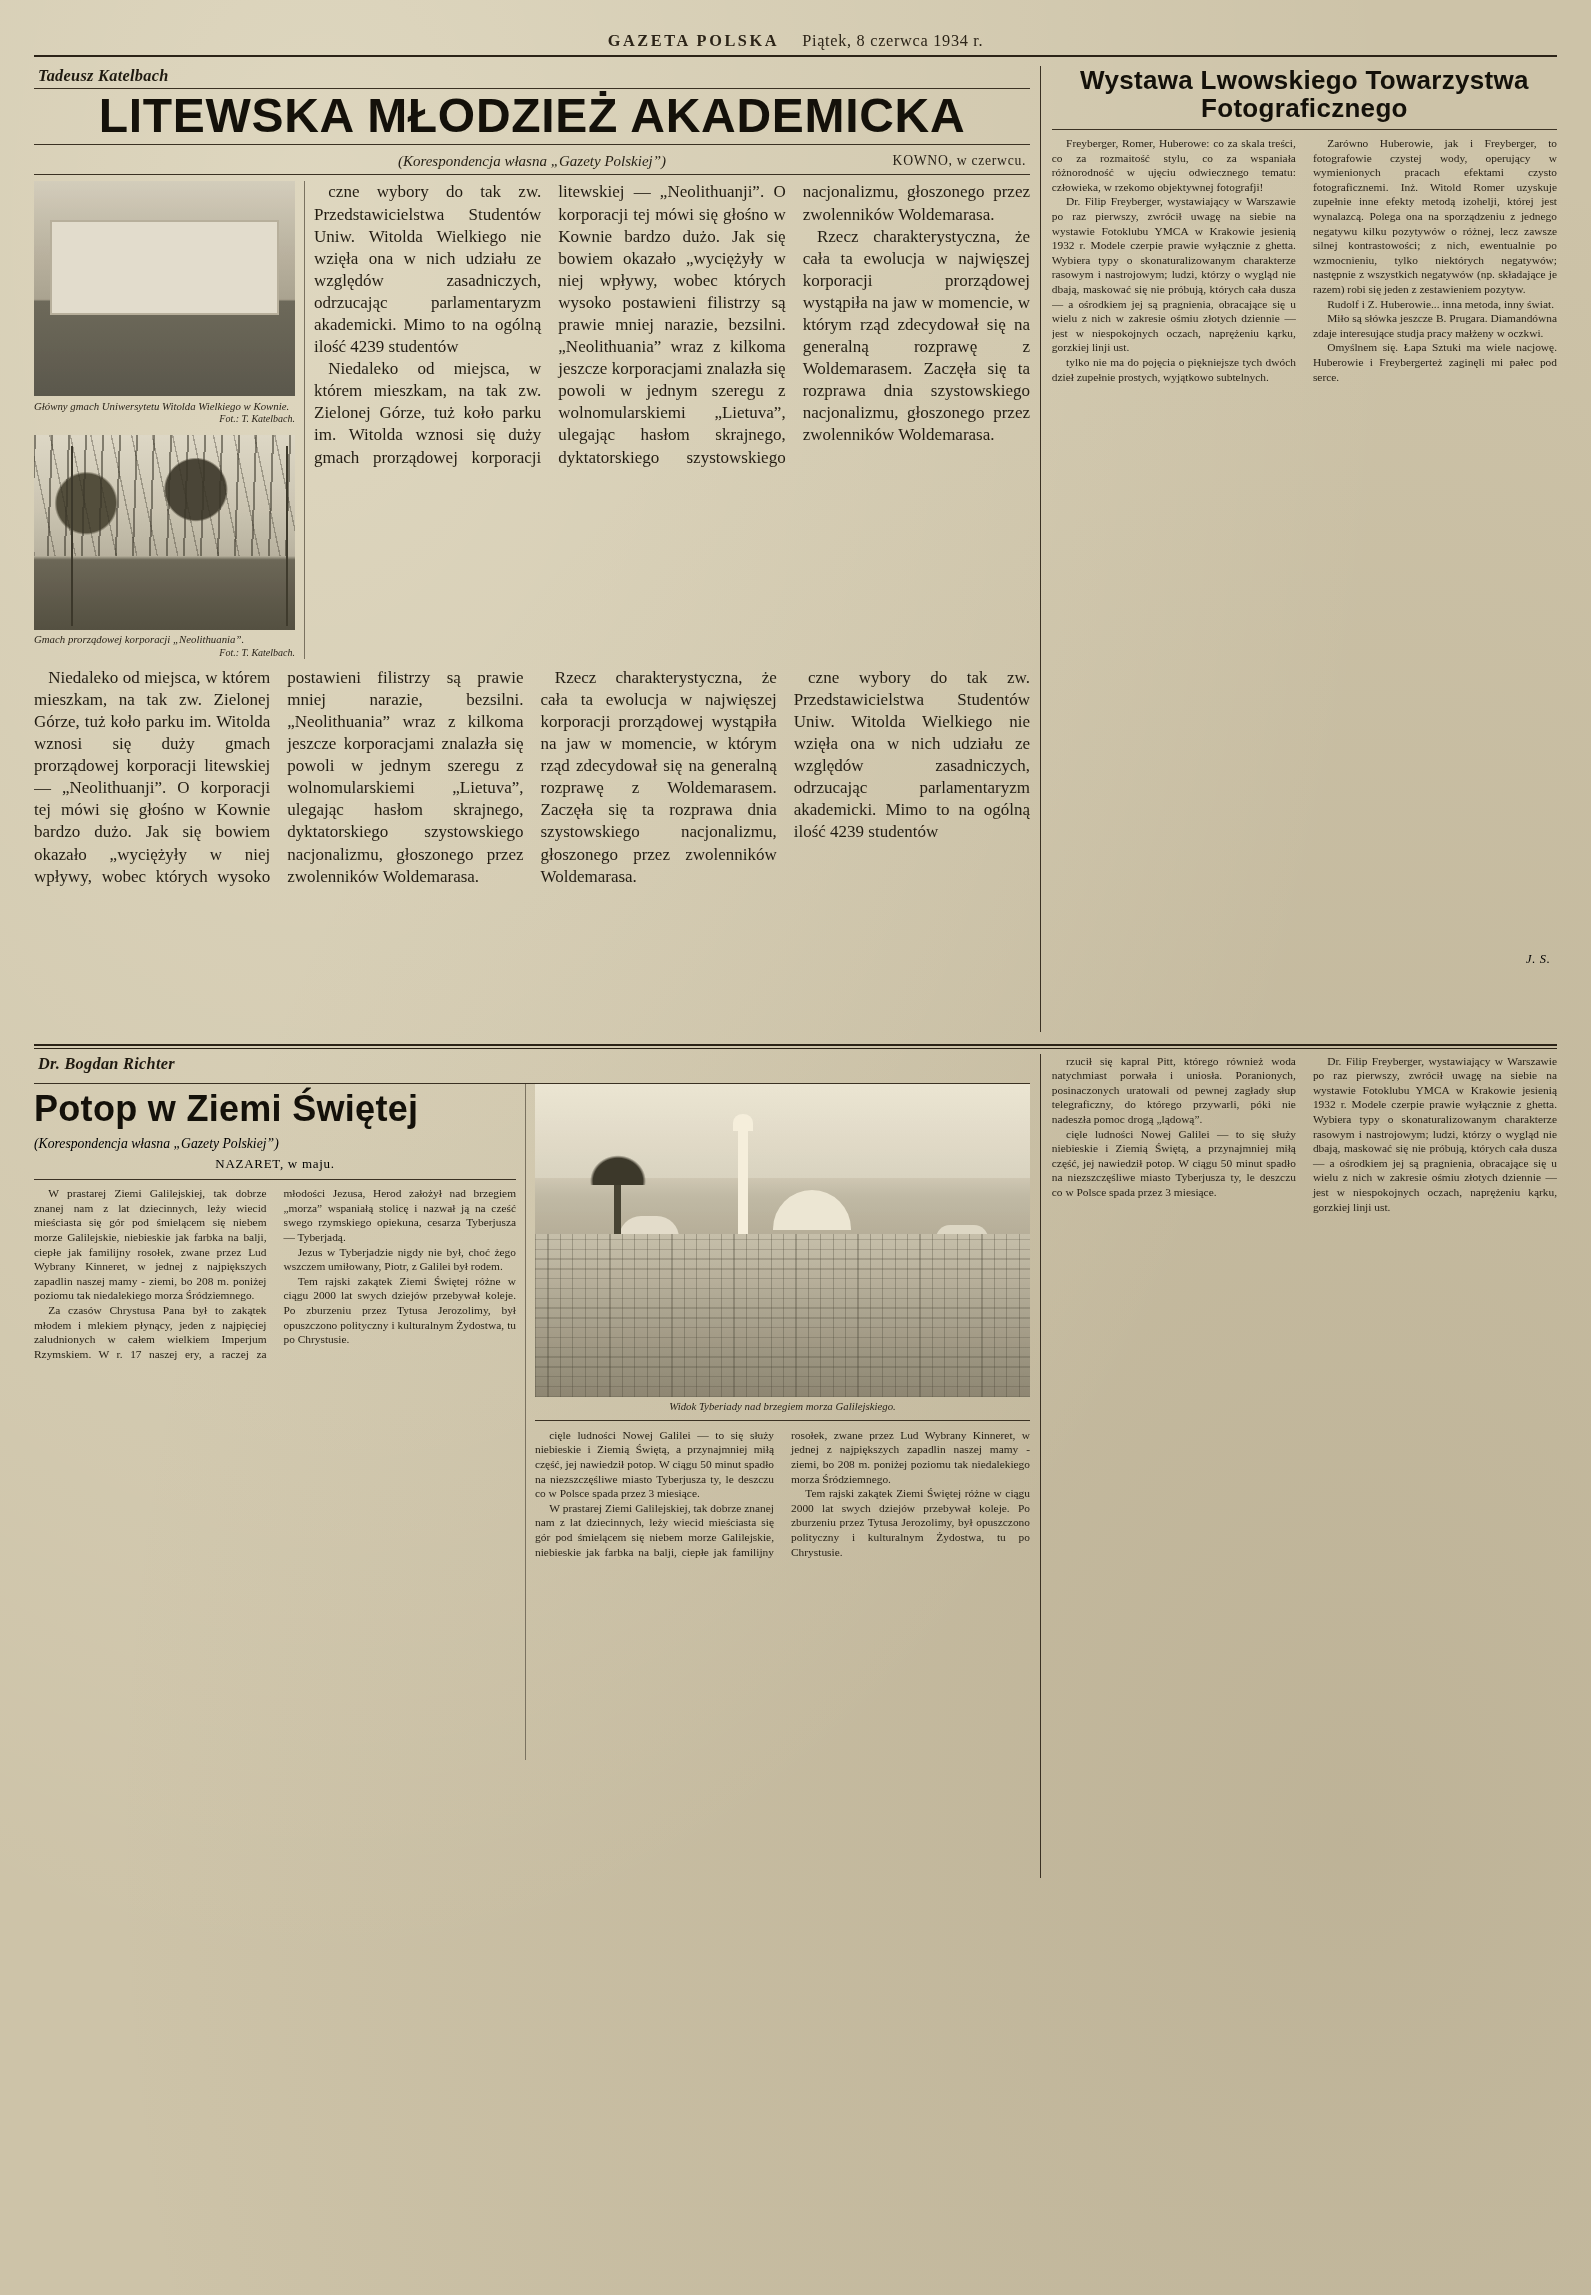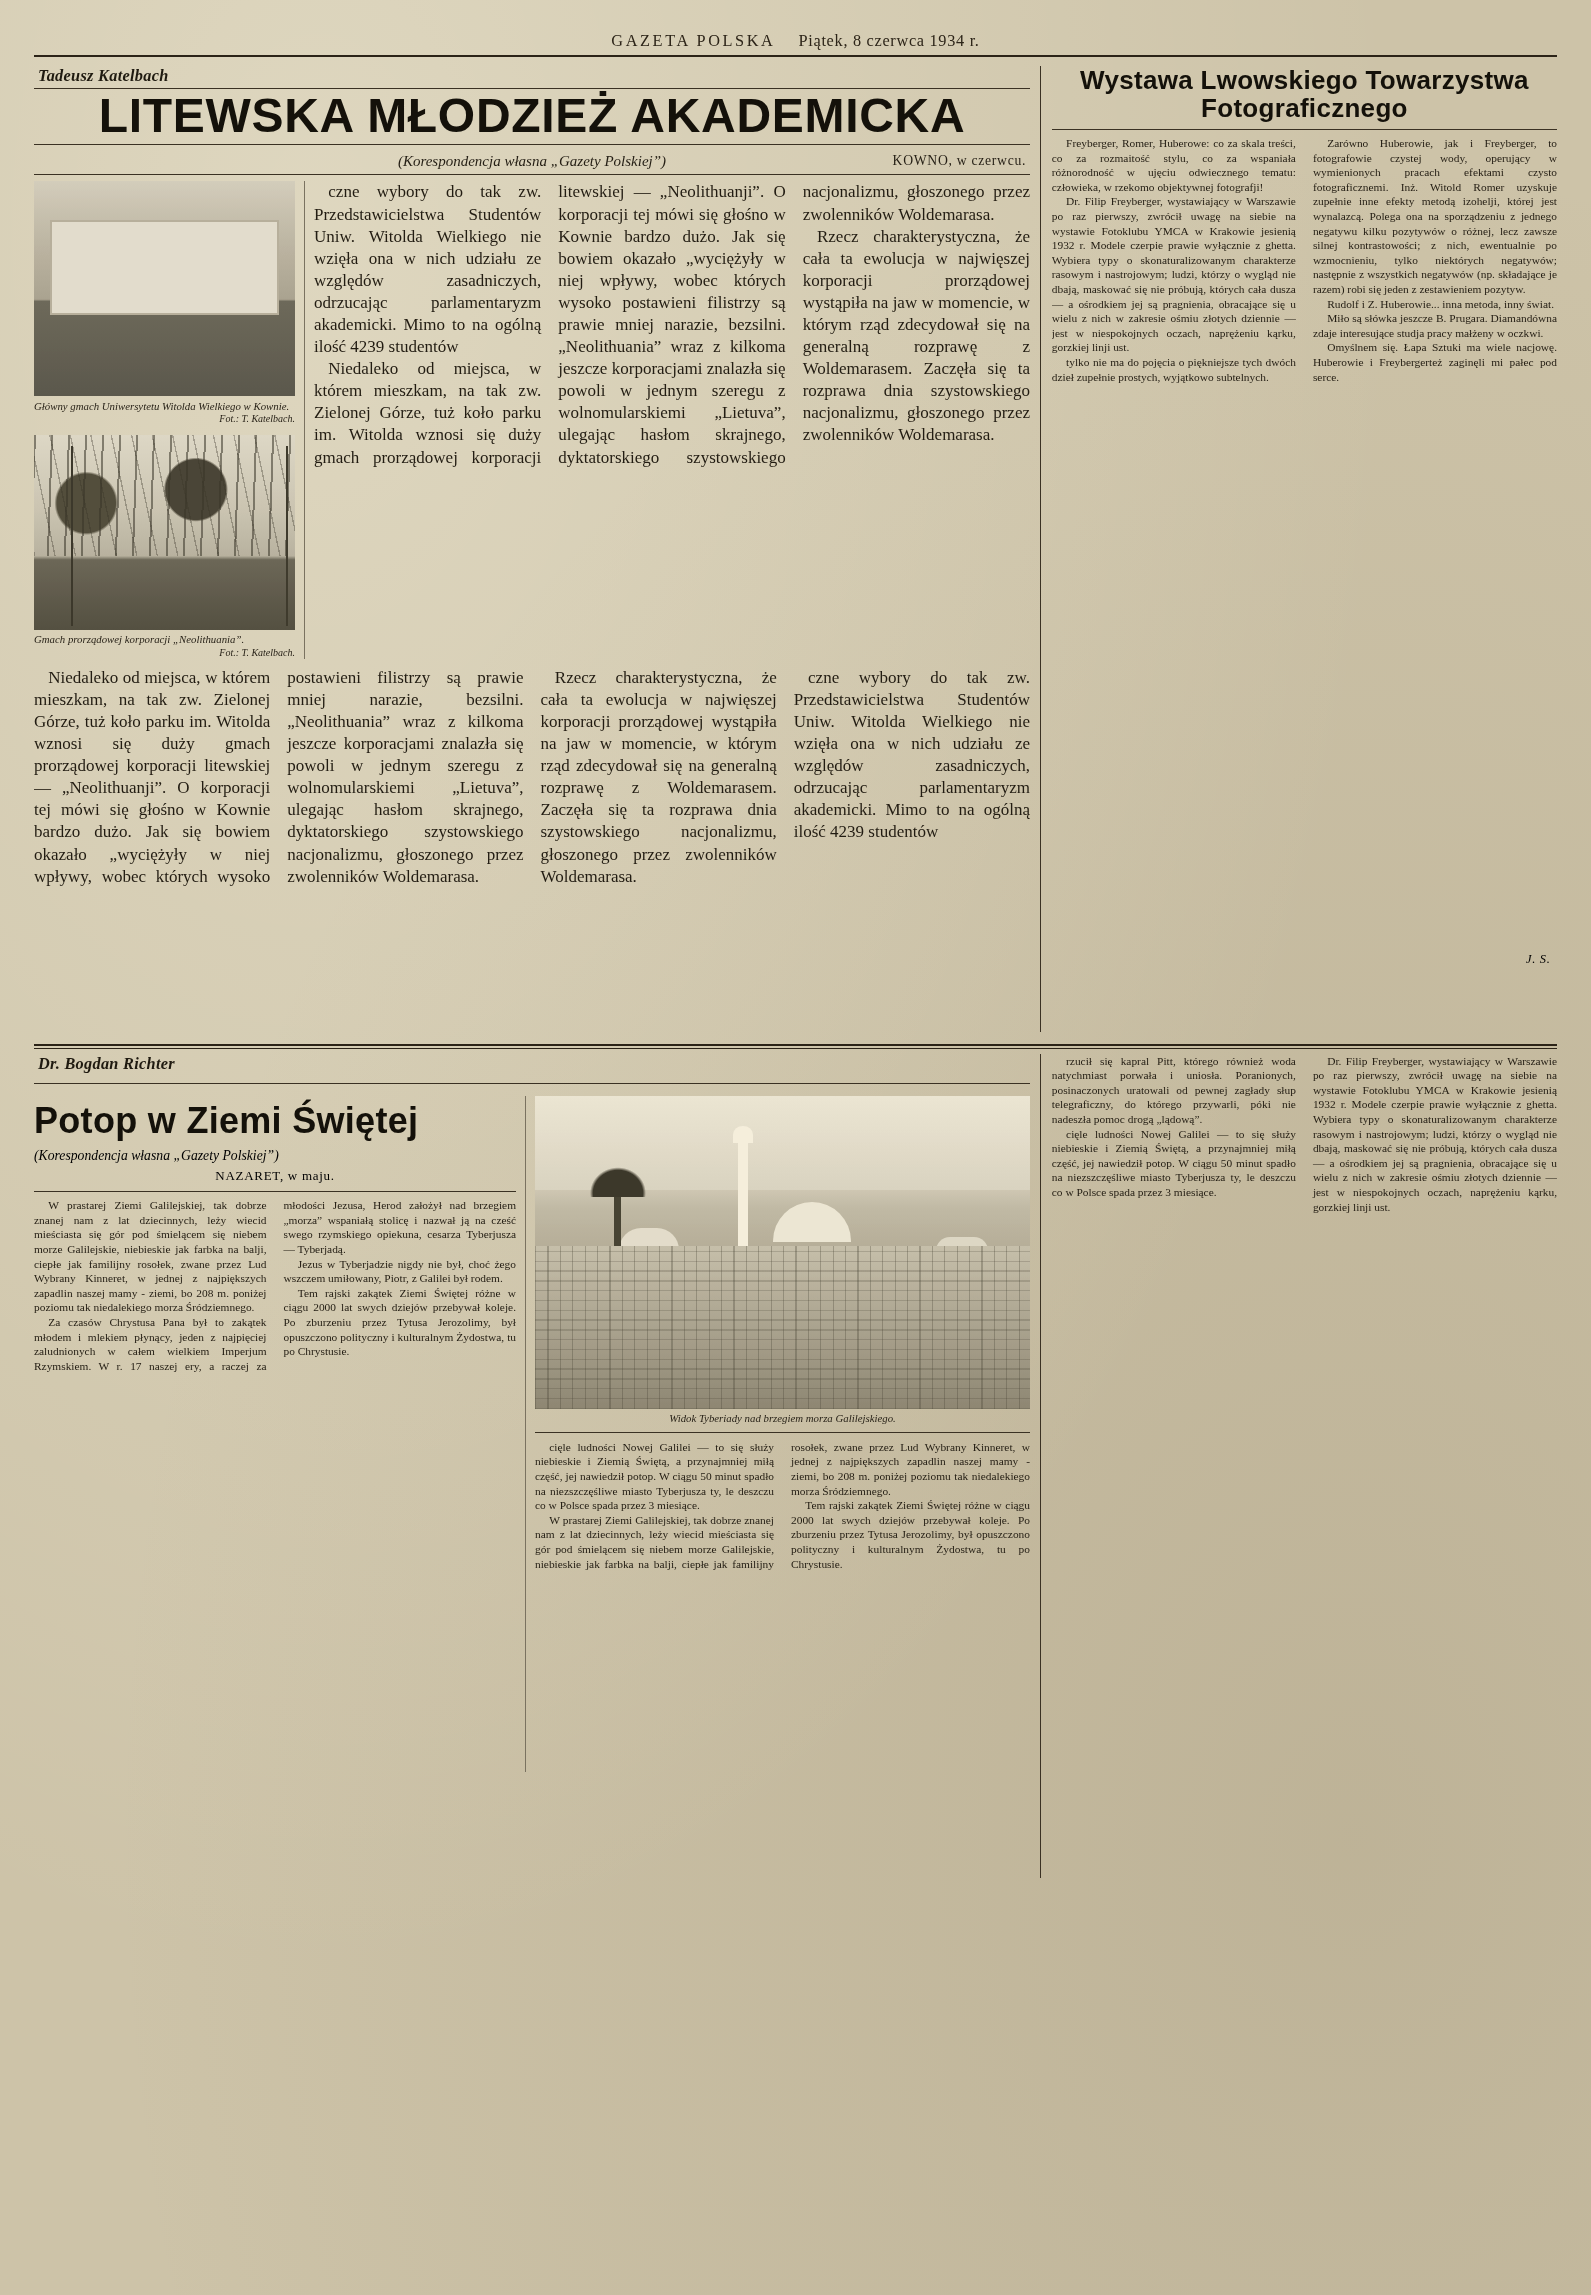--- a/index.html
+++ b/index.html
@@ -20,21 +20,21 @@
   }
   
   .masthead{
     text-align:center;
     font-family:"Liberation Serif",serif;
     font-size:16.3px;
     letter-spacing:1.6px;
     color:#2c2418;
     padding-bottom:3.9px;
   }
-  .masthead .gp{font-weight:normal;letter-spacing:2.6px;}
+  .masthead .gp{font-weight:bold;letter-spacing:2.6px;}
   .masthead .dt{letter-spacing:0.7px;}
   .rule-thick{border-top:2.6px solid #2b2317;}
   
   .top-area{display:flex;margin-top:9px;}
   .left-block{width:996px;}
   .vrule{
     width:0;border-left:1px solid #3a3123;
     margin:0 10.4px;
   }
   .right-block{flex:1;}
@@ -298,21 +298,21 @@
     <div class="rule-sec"></div>
     <div class="rule-sec2"></div>
 
     <div style="display:flex;margin-top:5.2px;">
 
       <div style="width:996px;">
         <div style="border-bottom:1px solid #3a3123;padding-bottom:8px;">
           <span class="byline byline-box">Dr. Bogdan Richter</span>
         </div>
 
-        <div style="display:flex;margin-top:12px;">
+        <div style="display:flex;">
           <div style="width:482px;">
             <h2 class="sec-title">Potop w Ziemi Świętej</h2>
             <div class="sec-sub">(Korespondencja własna „Gazety Polskiej”)</div>
             <div class="sec-dateline">NAZARET, w maju.</div>
             <div class="small-rule"></div>
 
             <div class="cols c2 tiny" style="height:456px;overflow:hidden;">
               <p class="first">W prastarej Ziemi Galilejskiej, tak dobrze znanej nam z lat dziecinnych, leży wiecid mieściasta się gór pod śmielącem się niebem morze Galilejskie, niebieskie jak farbka na balji, ciepłe jak familijny rosołek, zwane przez Lud Wybrany Kinneret, w jednej z najpiększych zapadlin naszej mamy - ziemi, bo 208 m. poniżej poziomu tak niedalekiego morza Śródziemnego.</p>
               <p>Za czasów Chrystusa Pana był to zakątek młodem i mlekiem płynący, jeden z najpięciej zaludnionych w całem wielkiem Imperjum Rzymskiem. W r. 17 naszej ery, a raczej za młodości Jezusa, Herod założył nad brzegiem „morza” wspaniałą stolicę i nazwał ją na cześć swego rzymskiego opiekuna, cesarza Tyberjusza — Tyberjadą.</p>
               <p>Jezus w Tyberjadzie nigdy nie był, choć żego wszczem umiłowany, Piotr, z Galilei był rodem.</p>

